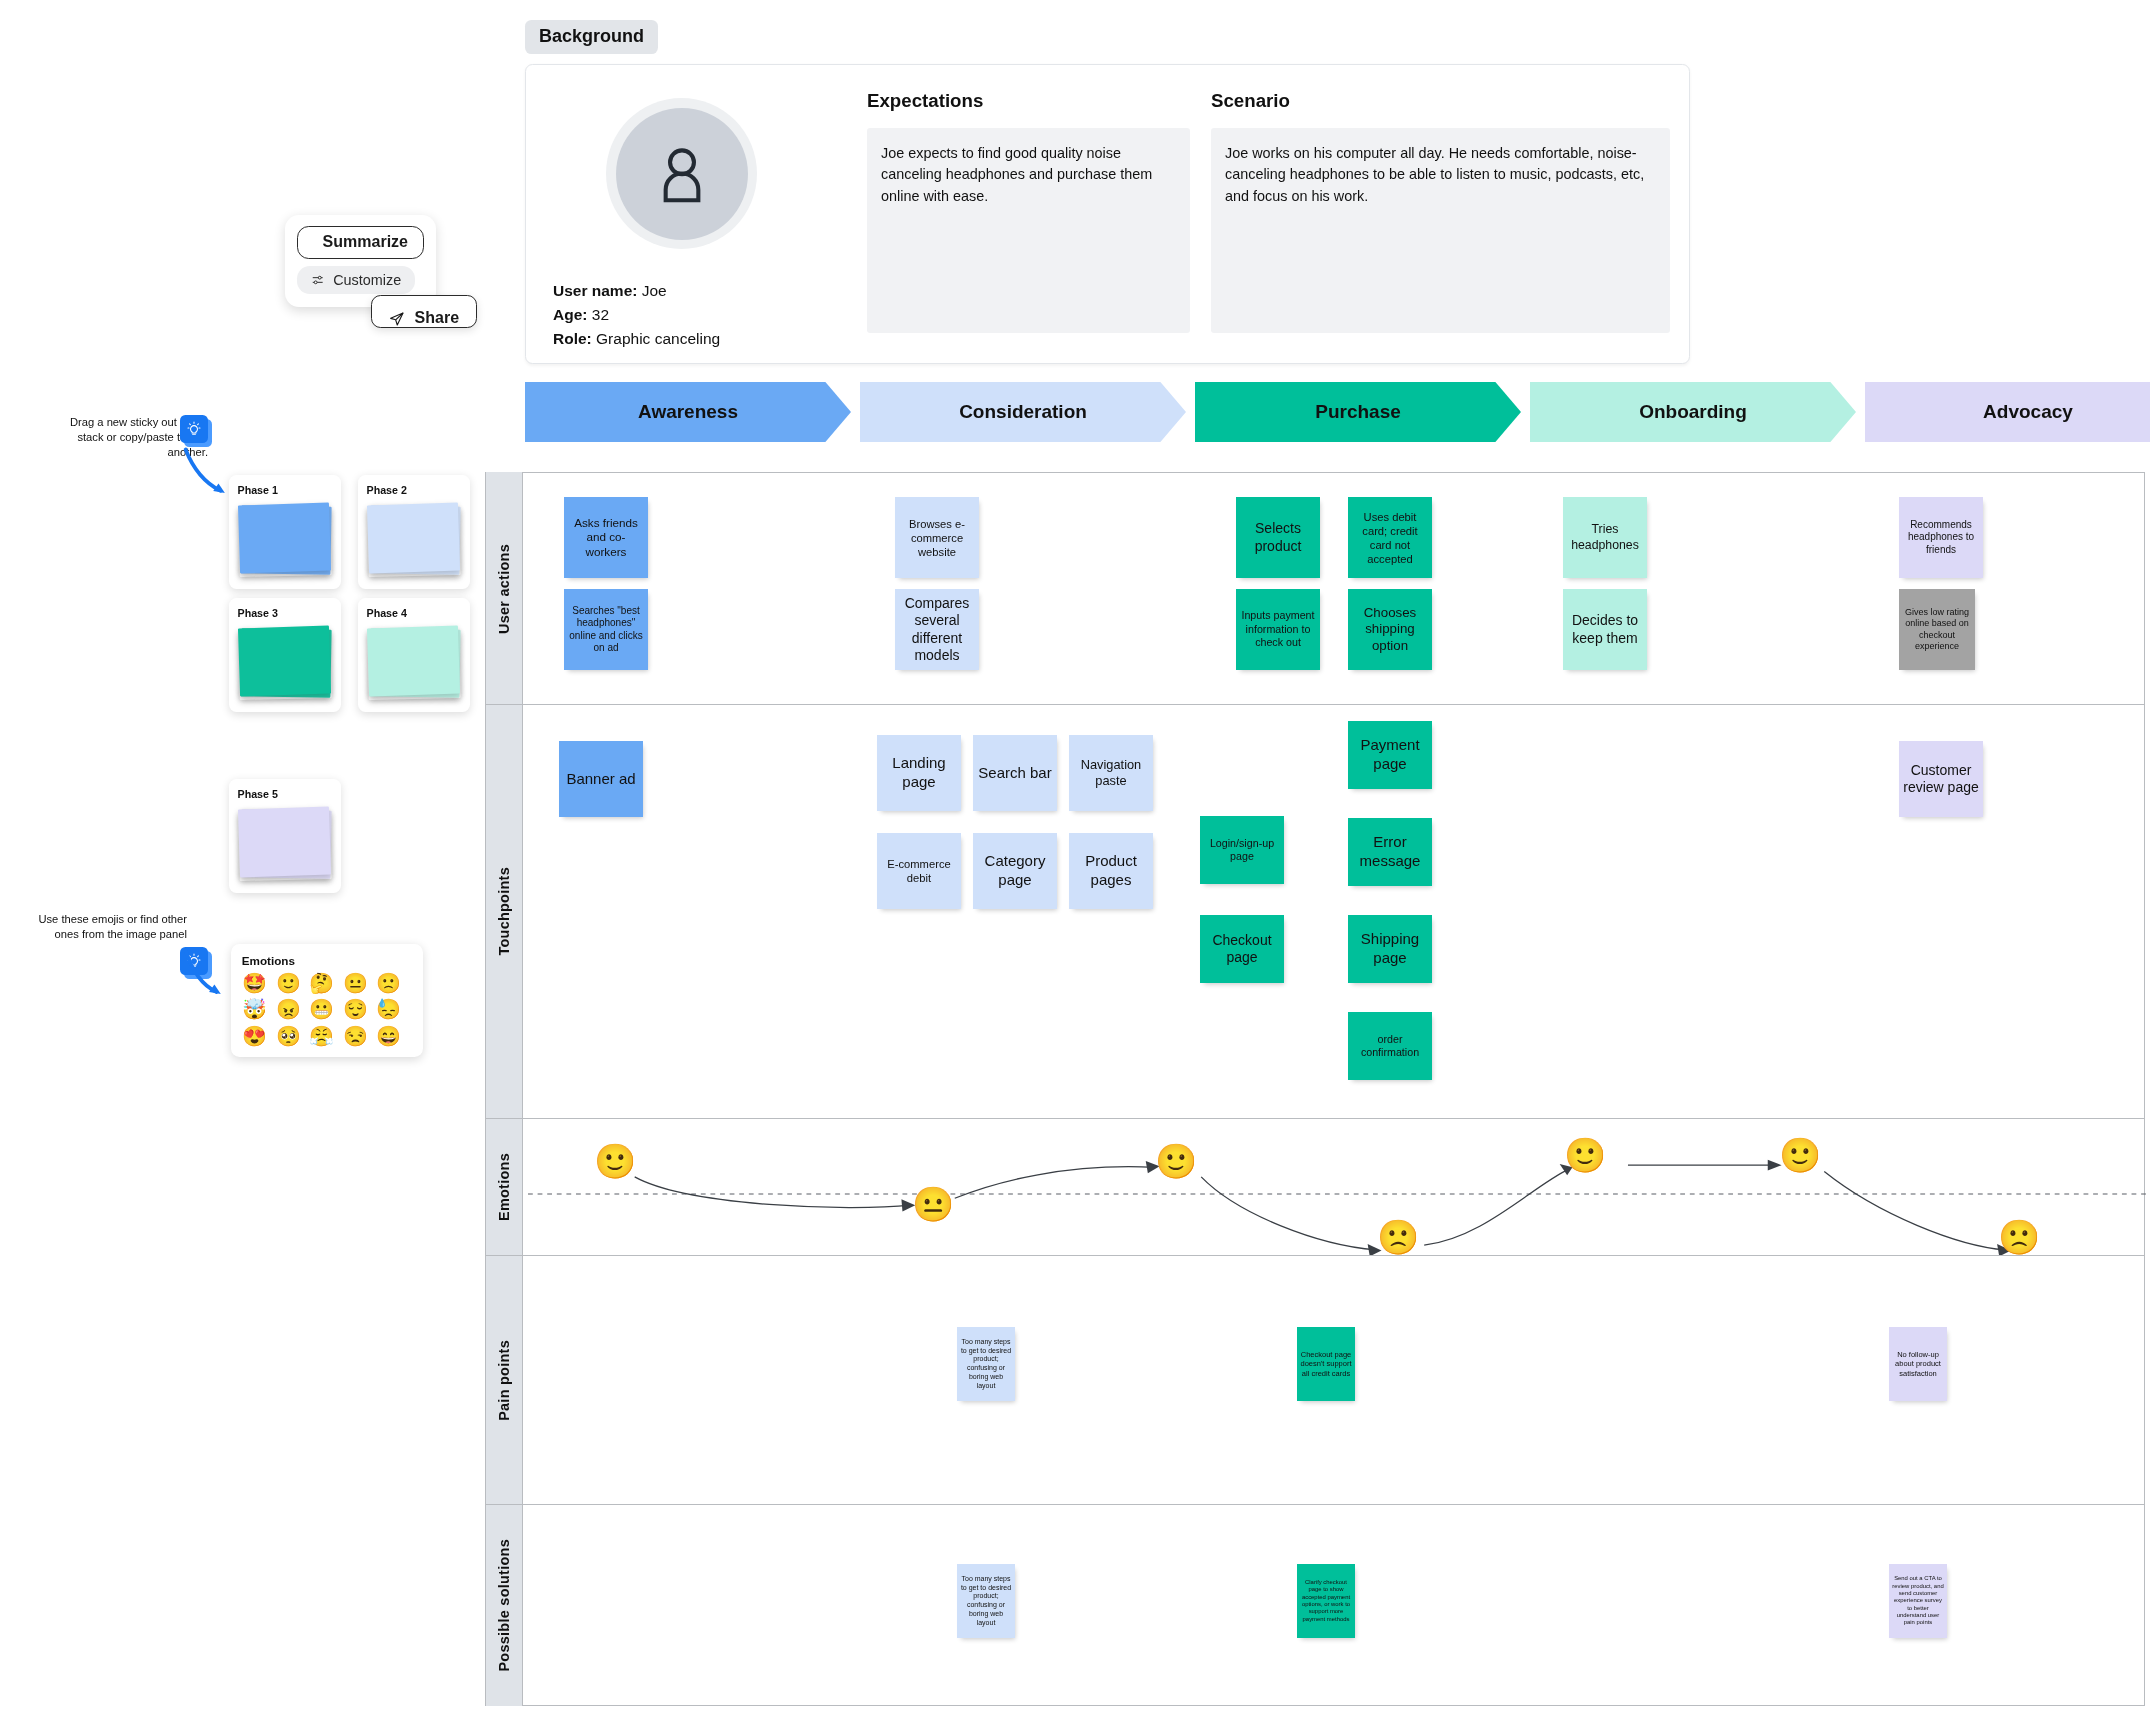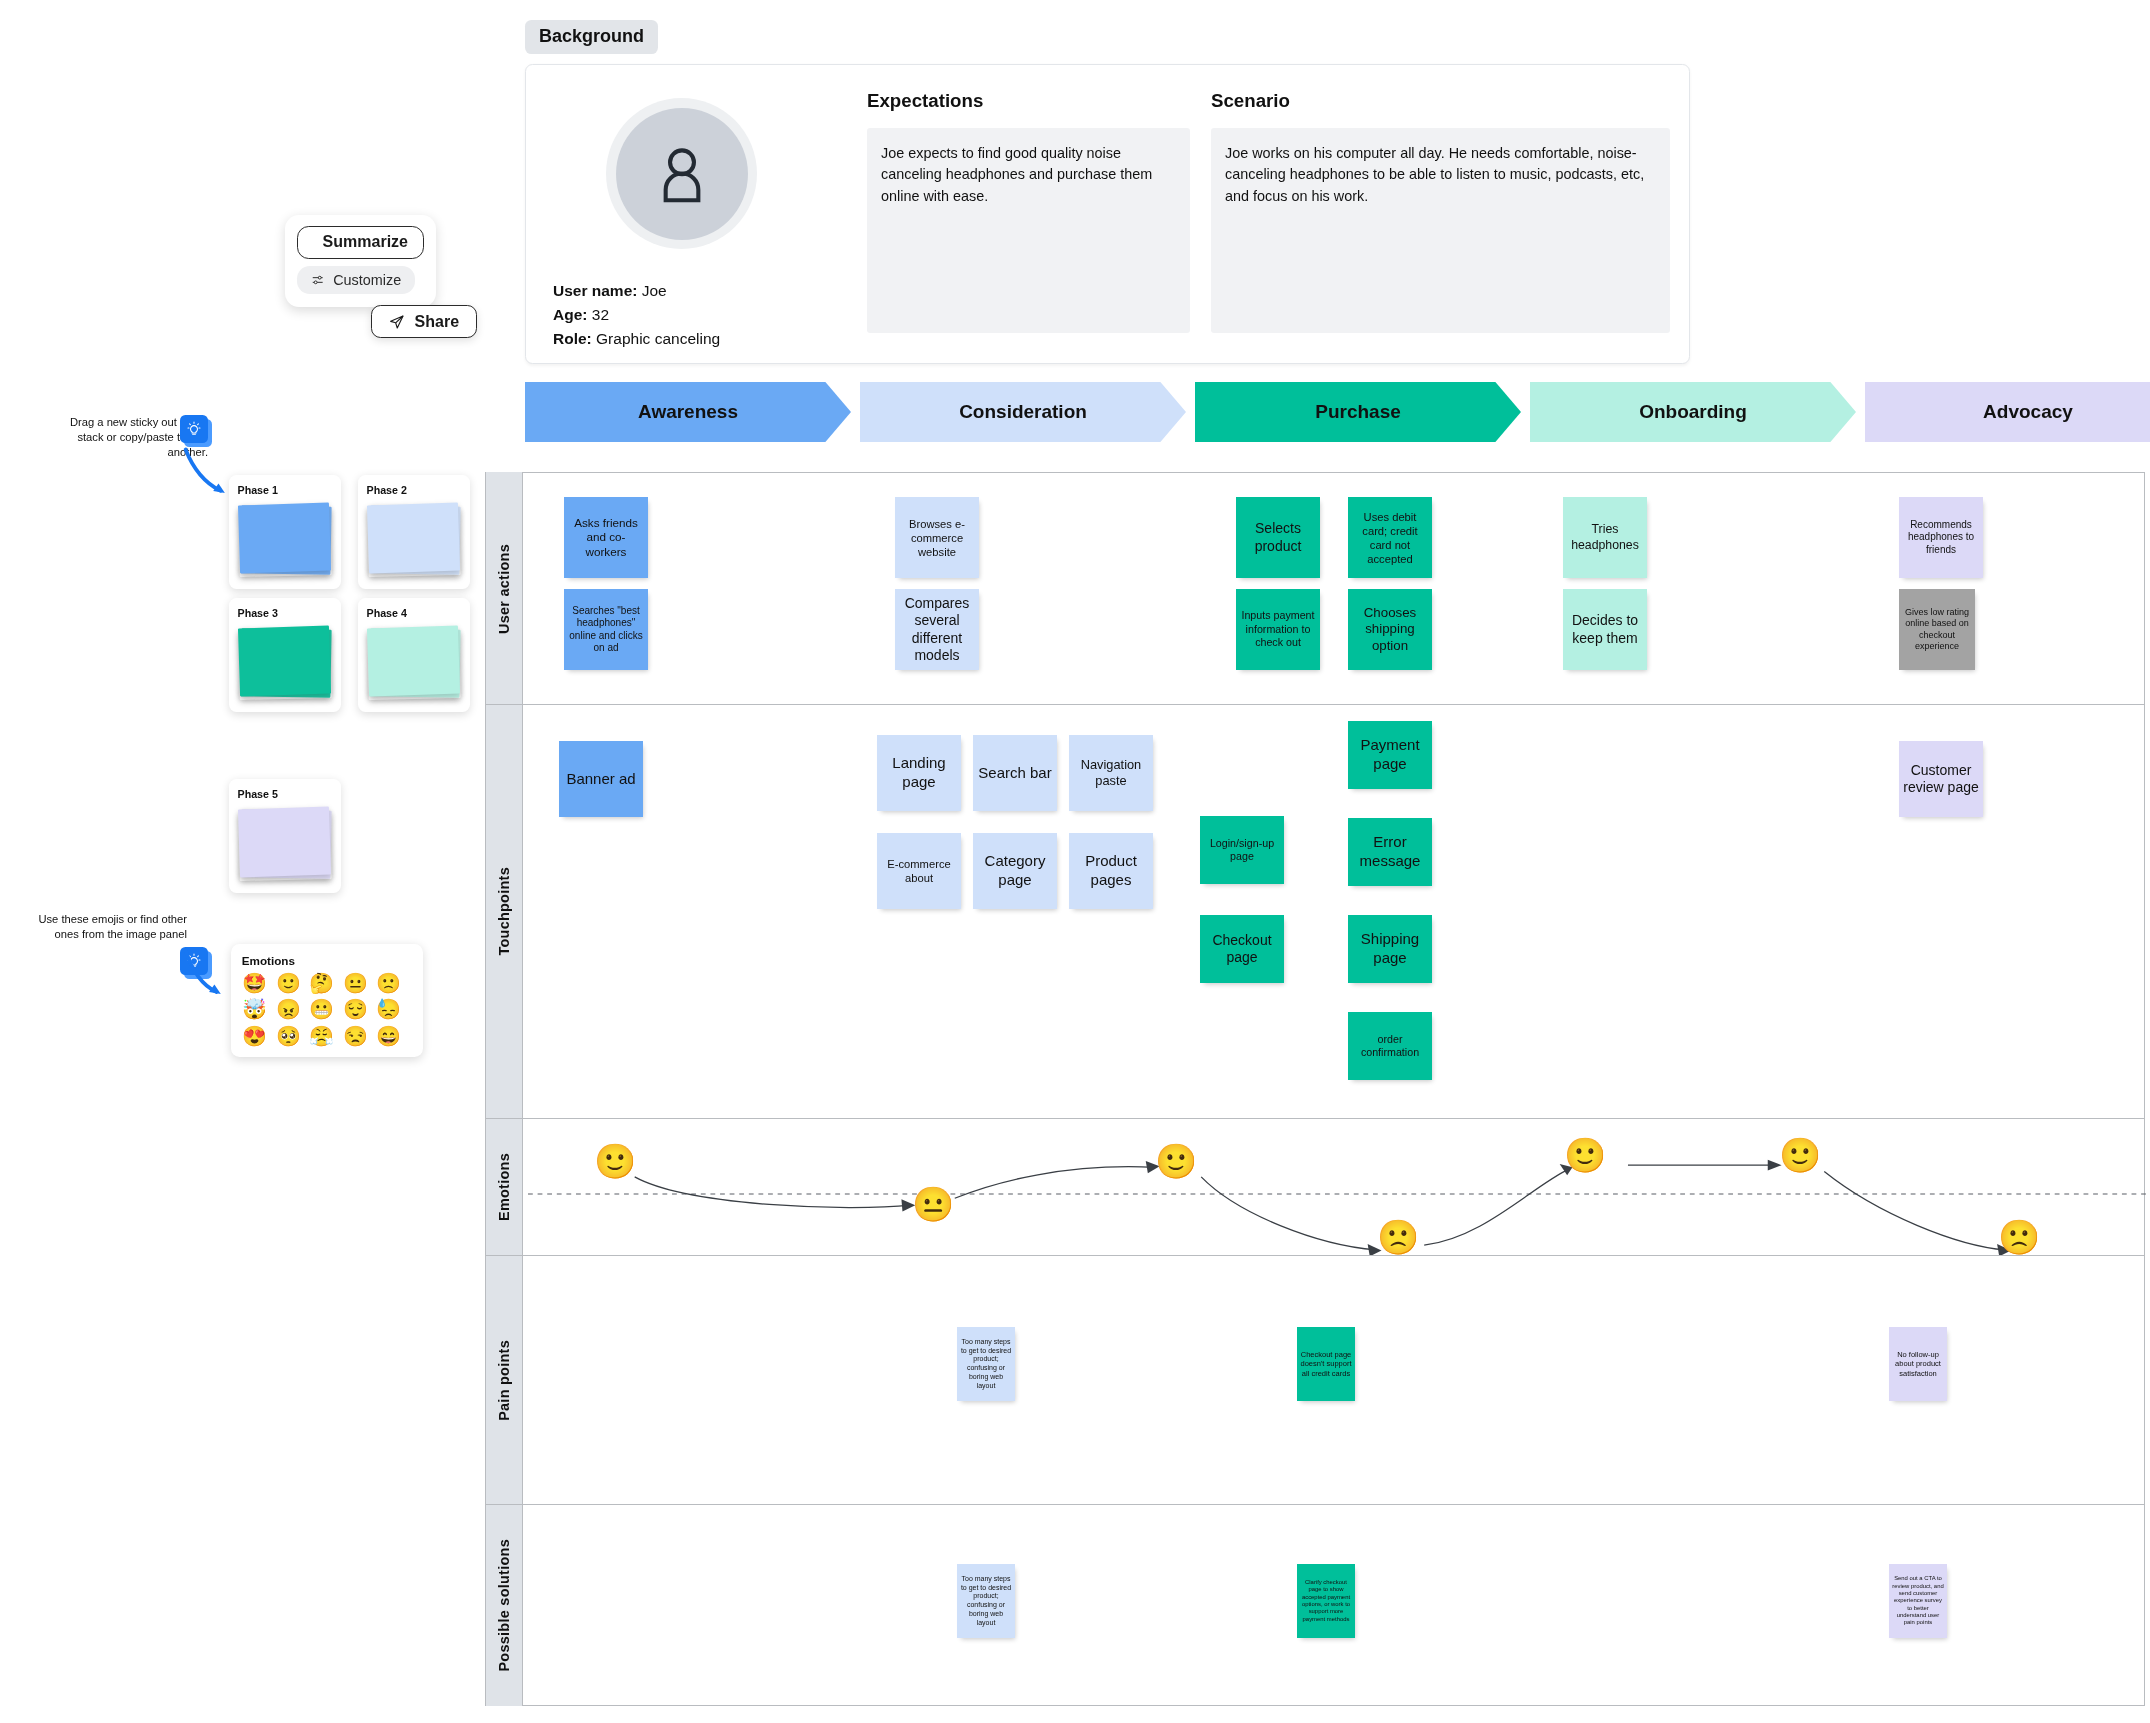--- a/index.html
+++ b/index.html
@@ -163,21 +163,21 @@
       <svg width="14" height="14" viewBox="0 0 24 24" fill="none" stroke="#2b2b2b" stroke-width="1.7">
         <line x1="3" y1="8" x2="20" y2="8"></line>
           <circle cx="15" cy="8" r="2.4" fill="#fff"></circle>
         <line x1="3" y1="16" x2="20" y2="16"></line>
           <circle cx="8" cy="16" r="2.4" fill="#fff"></circle>
       </svg>
       <span>Customize</span>
     </div>
   </div>
 
-  <div class="btn-share abs" style="left:371px; top:305px;">
+  <div class="btn-share abs" style="left:371px; top:295px;align-items:flex-end;">
     <svg width="16" height="16" viewBox="0 0 24 24" fill="none" stroke="#1a1a1a" stroke-width="1.7" stroke-linejoin="round">
       <path d="M21 3 L2.5 11 L10 13.2 L12.4 21 Z"></path>
       <path d="M21 3 L10 13.2"></path>
     </svg>
     <span>Share</span>
   </div>
 
   <div class="tip-text abs" style="left:48px; top:415px;">Drag a new sticky out of the stack or copy/paste to add another.</div>
   <div class="bulb-chip abs" style="left:180px; top:415px;">
     <div class="back"></div>
@@ -403,21 +403,21 @@
       <div class="sticky" style="left: 1236px; top: 497px; width: 84px; height: 81px; background: rgb(0, 191, 154); font-size: 14px;">Selects product</div>
       <div class="sticky" style="left: 1236px; top: 589px; width: 84px; height: 81px; background: rgb(0, 191, 154); font-size: 10.7px;">Inputs payment information to check out</div>
       <div class="sticky" style="left: 1348px; top: 497px; width: 84px; height: 81px; background: rgb(0, 191, 154); font-size: 11.2px;">Uses debit card; credit card not accepted</div>
       <div class="sticky" style="left: 1348px; top: 589px; width: 84px; height: 81px; background: rgb(0, 191, 154); font-size: 13.3px;">Chooses shipping option</div>
       <div class="sticky" style="left: 1563px; top: 497px; width: 84px; height: 81px; background: rgb(180, 240, 226); font-size: 12.3px;">Tries headphones</div>
       <div class="sticky" style="left: 1563px; top: 589px; width: 84px; height: 81px; background: rgb(180, 240, 226); font-size: 14px;">Decides to keep them</div>
       <div class="sticky" style="left: 1899px; top: 497px; width: 84px; height: 81px; background: rgb(220, 217, 247); font-size: 10px;">Recommends headphones to friends</div>
       <div class="sticky" style="left: 1899px; top: 589px; width: 76px; height: 81px; background: #a3a3a3; font-size: 9px;">Gives low rating online based on checkout experience</div>
       <div class="sticky" style="left: 559px; top: 741px; width: 84px; height: 76px; background: rgb(106, 169, 244); font-size: 15px;">Banner ad</div>
       <div class="sticky" style="left: 877px; top: 735px; width: 84px; height: 76px; background: rgb(207, 224, 250); font-size: 15px;">Landing page</div>
-      <div class="sticky" style="left: 877px; top: 833px; width: 84px; height: 76px; background: rgb(207, 224, 250); font-size: 11.2px;">E-commerce about</div>
+      <div class="sticky" style="left: 877px; top: 833px; width: 84px; height: 76px; background: rgb(207, 224, 250); font-size: 11.2px;">E-commerce debit</div>
       <div class="sticky" style="left: 973px; top: 735px; width: 84px; height: 76px; background: rgb(207, 224, 250); font-size: 15px;">Search bar</div>
       <div class="sticky" style="left: 973px; top: 833px; width: 84px; height: 76px; background: rgb(207, 224, 250); font-size: 15px;">Category page</div>
       <div class="sticky" style="left: 1069px; top: 735px; width: 84px; height: 76px; background: rgb(207, 224, 250); font-size: 12.8px;">Navigation paste</div>
       <div class="sticky" style="left: 1069px; top: 833px; width: 84px; height: 76px; background: rgb(207, 224, 250); font-size: 15px;">Product pages</div>
       <div class="sticky" style="left: 1200px; top: 816px; width: 84px; height: 68px; background: rgb(0, 191, 154); font-size: 10.7px;">Login/sign-up page</div>
       <div class="sticky" style="left: 1200px; top: 915px; width: 84px; height: 68px; background: rgb(0, 191, 154); font-size: 14px;">Checkout page</div>
       <div class="sticky" style="left: 1348px; top: 721px; width: 84px; height: 68px; background: rgb(0, 191, 154); font-size: 15px;">Payment page</div>
       <div class="sticky" style="left: 1348px; top: 818px; width: 84px; height: 68px; background: rgb(0, 191, 154); font-size: 15px;">Error message</div>
       <div class="sticky" style="left: 1348px; top: 915px; width: 84px; height: 68px; background: rgb(0, 191, 154); font-size: 15px;">Shipping page</div>
       <div class="sticky" style="left: 1348px; top: 1012px; width: 84px; height: 68px; background: rgb(0, 191, 154); font-size: 10.7px;">order confirmation</div>

